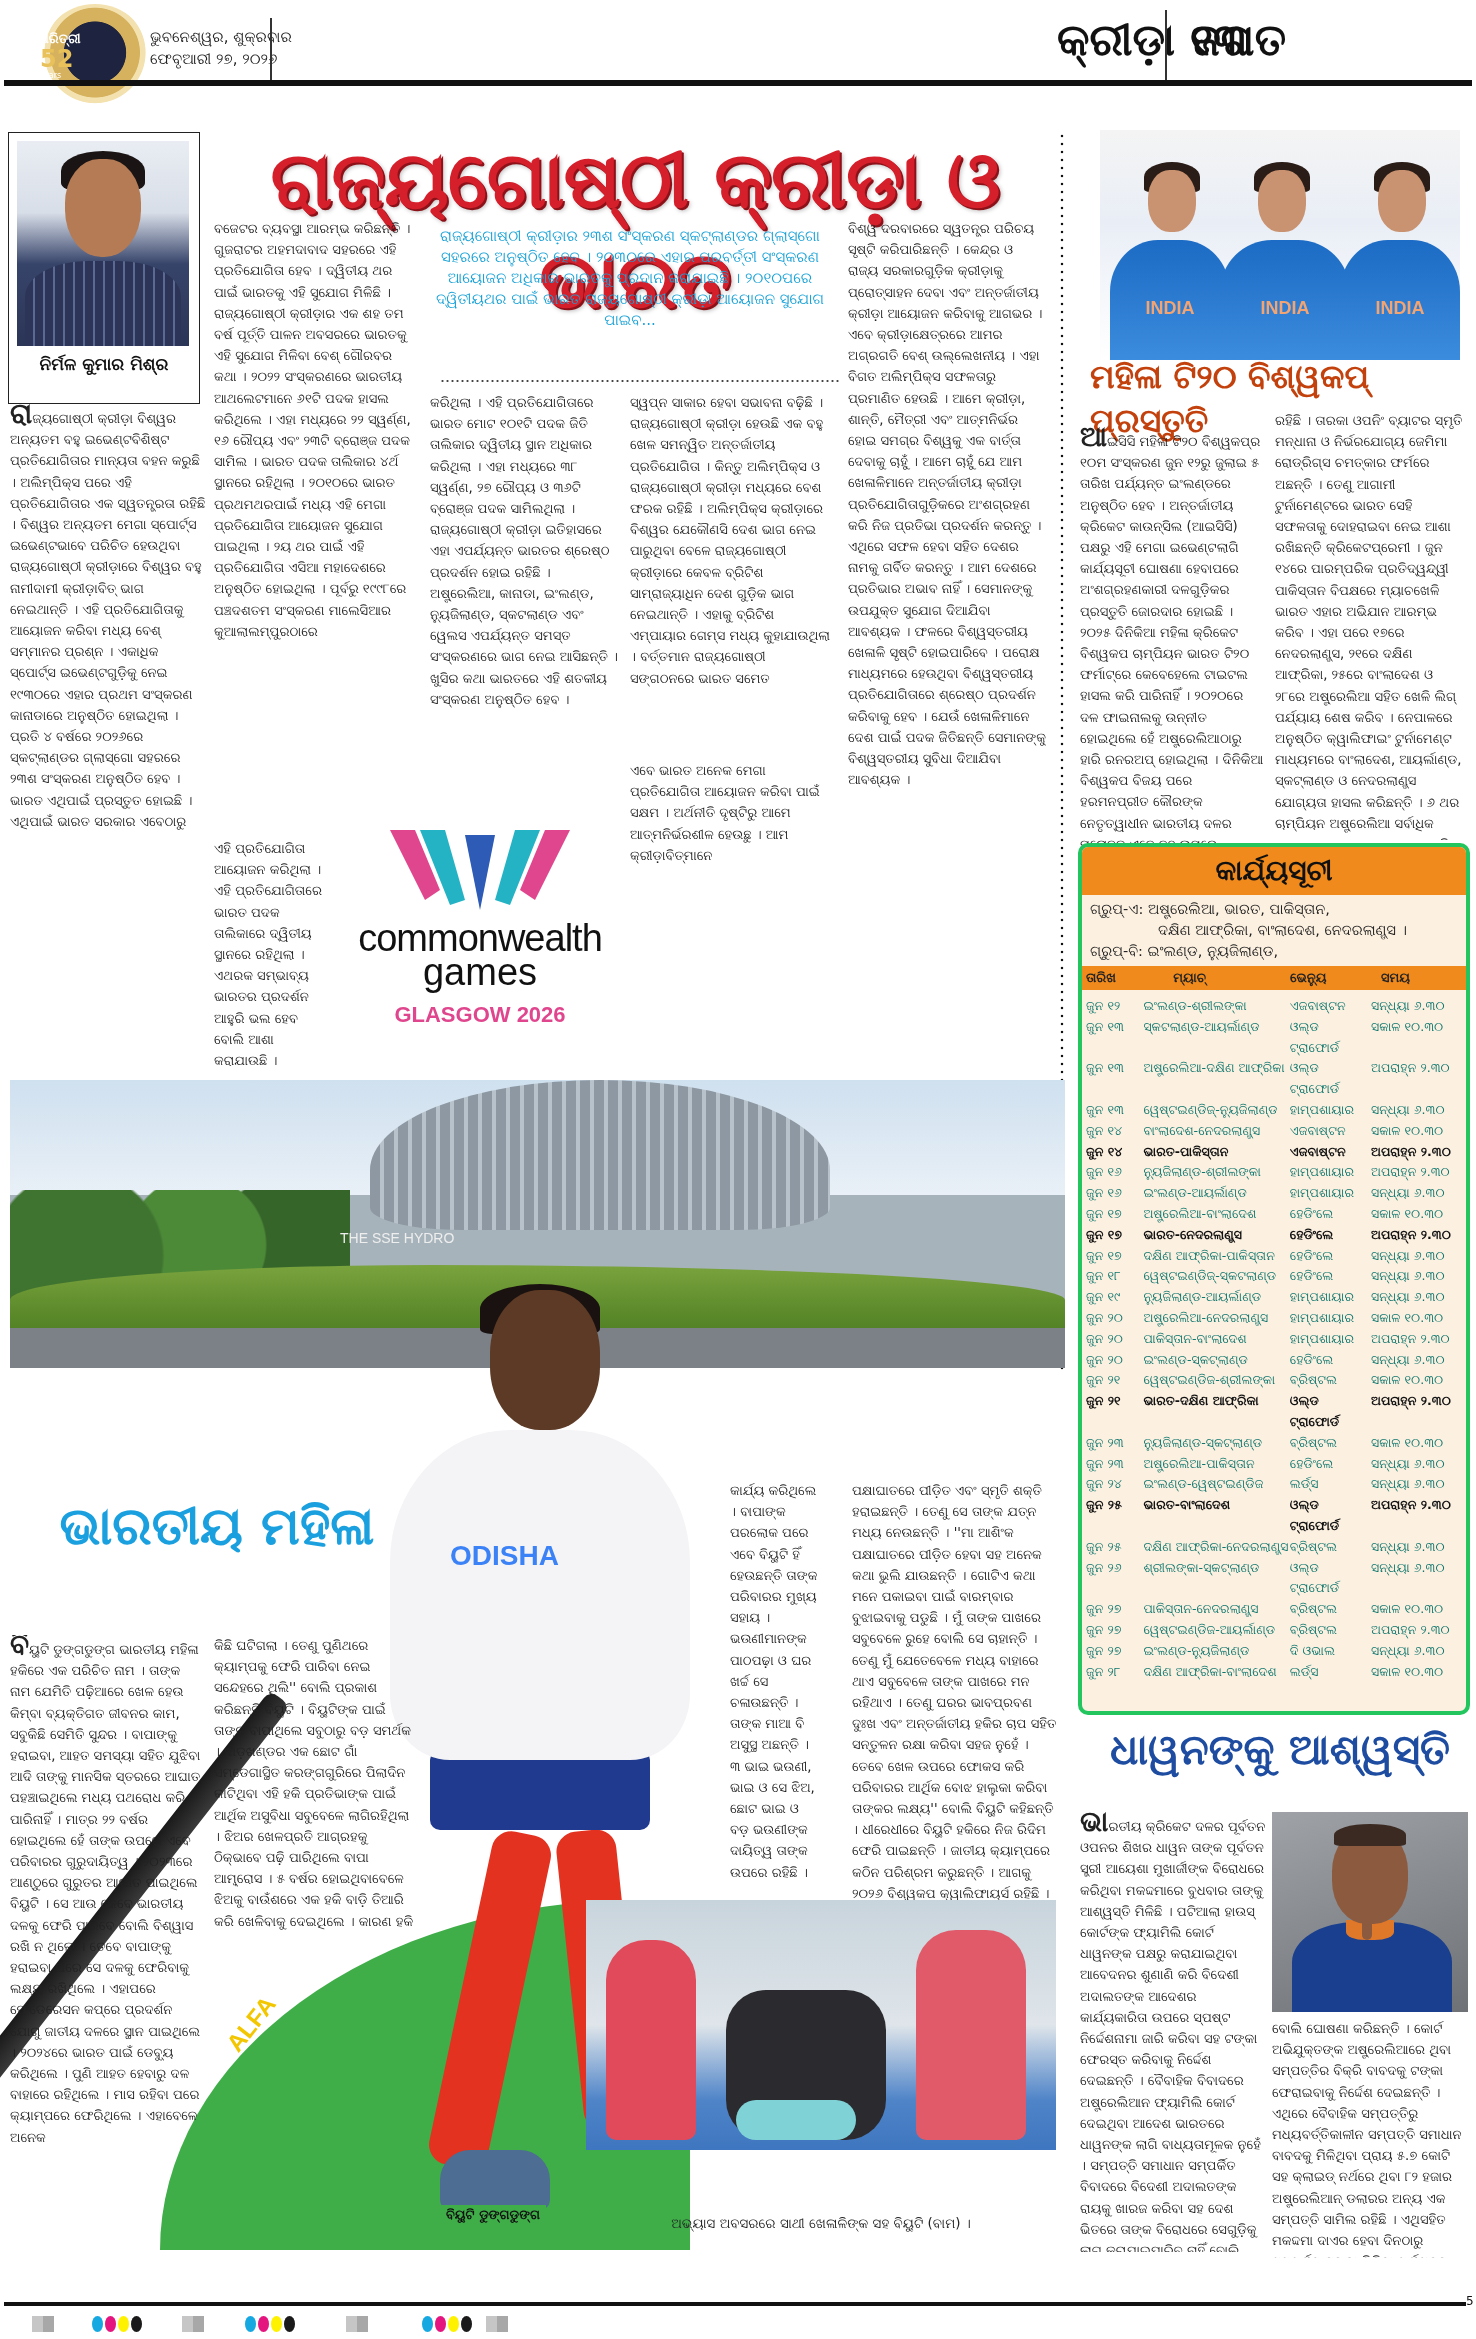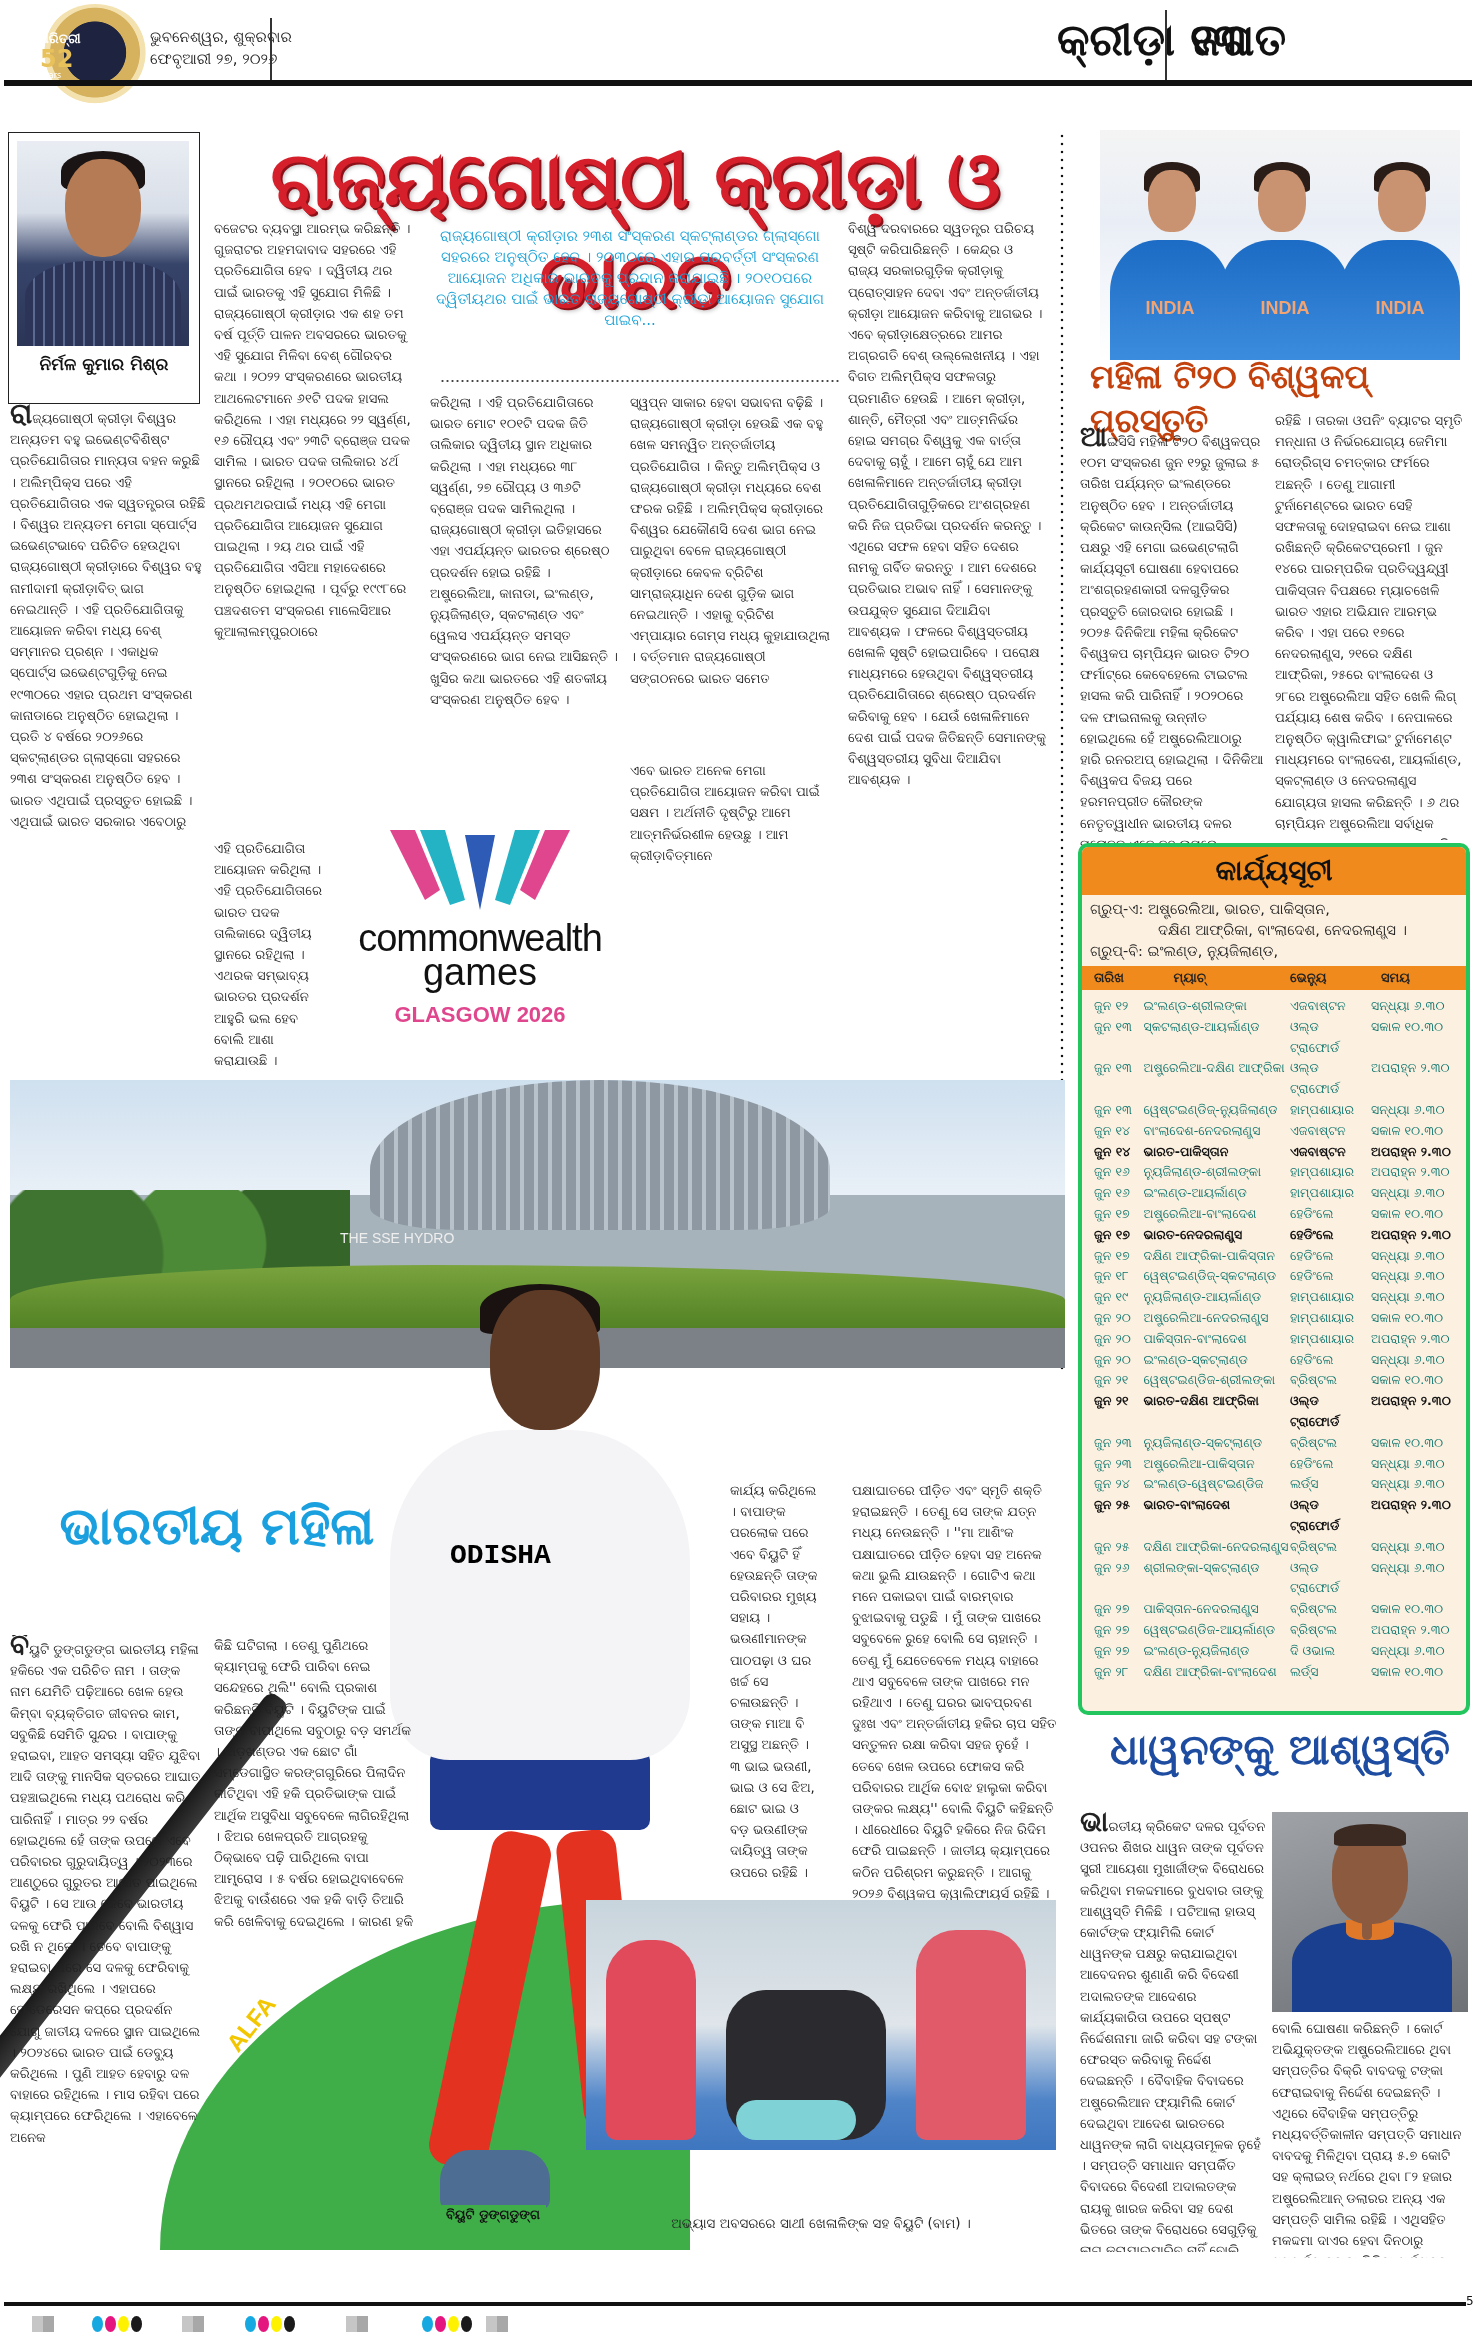--- a/index.html
+++ b/index.html
@@ -59,21 +59,21 @@
   .w-headline { left: 1090px; top: 355px; width: 380px; font-size: 33px; font-weight: 900; color:#c2410c; line-height: 44px; }
 
   
   .sched { left: 1078px; top: 843px; width: 392px; height: 872px; border: 4px solid #22c55e; border-radius: 10px; background:#fcf0e0; overflow:hidden; }
   .sched-title { height: 48px; background:#f08a1c; color:#111; text-align:center; font-size: 28px; font-weight: 900; line-height: 48px; }
   .sched-groups { padding: 4px 8px 2px 8px; font-size: 14.5px; line-height: 21px; color:#222; }
   .sched-groups .indent { padding-left: 68px; }
   .sched-head { display:flex; background:#f08a1c; height: 24px; line-height: 24px; font-size: 13px; font-weight: bold; color:#222; margin-top: 2px; }
   .sched-row { display:flex; font-size: 12.6px; line-height: 20.8px; color:#0f766e; }
   .sched-row.bold { font-weight: bold; color:#111; }
-  .c-date { width: 62px; padding-left: 12px; }
+  .c-date { width: 62px; padding-left: 4px; }
   .c-match { width: 148px; }
   .c-venue { width: 82px; }
   .c-time { width: 96px; }
   .sched-rows { padding-top: 6px; }
 
   
   .d-headline { left: 1095px; top: 1722px; width: 370px; font-size: 42px; font-weight: bold; color:#1d4ca0; text-align:center; line-height: 56px; }
   .d-photo { left: 1272px; top: 1812px; width: 196px; height: 200px; background: linear-gradient(160deg,#9fa2a6,#6e7276); overflow:hidden; }
   .d-photo .dhead { position:absolute; left: 60px; top: 16px; width: 76px; height: 96px; border-radius: 45%; background:#8c5b3f; }
   .d-photo .dhair { position:absolute; left: 62px; top: 12px; width: 72px; height: 22px; border-radius: 50% 50% 10% 10%; background:#3b2a22; }
@@ -81,21 +81,21 @@
   .d-photo .dcollar { position:absolute; left: 74px; top: 108px; width: 48px; height: 20px; background:#e0782a; border-radius: 0 0 40% 40%; }
   .d-photo .dfinger { position:absolute; left: 90px; top: 72px; width: 10px; height: 56px; background:#8c5b3f; border-radius: 5px; }
 
   
   .h-headline { left: 12px; top: 1490px; width: 410px; font-size: 52px; font-weight: 900; color:#1ba0df; text-align:center; line-height: 72px; }
   .green-bg { left: 160px; top: 1900px; width: 530px; height: 350px; background:#3fae49; border-radius: 90% 0 0 0 / 100% 0 0 0; }
   .player-h { left: 420px; top: 1290px; width: 300px; height: 950px; }
   .ph-head { position:absolute; left: 70px; top: 0; width: 110px; height: 140px; border-radius: 45%; background:#5d3a25; }
   .ph-hair { position:absolute; left: 60px; top: -6px; width: 120px; height: 50px; border-radius: 50% 50% 10% 10%; background:#1a1210; }
   .ph-shirt { position:absolute; left: -30px; top: 140px; width: 300px; height: 330px; border-radius: 40% 40% 20% 20%; background:#f4f4f6; }
-  .ph-shirt-text { position:absolute; left: 30px; top: 250px; color:#000000; font-weight: bold; font-size: 28px; font-family:Liberation Mono, monospace; }
+  .ph-shirt-text { position:absolute; left: 30px; top: 250px; color:#3b82f6; font-weight: bold; font-size: 28px; font-family:Liberation Sans, sans-serif; }
   .ph-skirt { position:absolute; left: 10px; top: 460px; width: 220px; height: 80px; background:#1f3a8f; border-radius: 10px; }
   .ph-leg1 { position:absolute; left: 40px; top: 540px; width: 60px; height: 340px; background:#e3321f; border-radius: 20px; transform: rotate(12deg); }
   .ph-leg2 { position:absolute; left: 150px; top: 540px; width: 60px; height: 300px; background:#e3321f; border-radius: 20px; transform: rotate(-6deg); }
   .ph-shoe { position:absolute; left: 20px; top: 860px; width: 110px; height: 60px; background:#4d6d93; border-radius: 30px 30px 10px 10px; }
   .ph-stick { position:absolute; left: -150px; top: 400px; width: 26px; height: 560px; background: linear-gradient(90deg,#1a1a1a,#3a3a3a); border-radius: 10px; transform: rotate(38deg); transform-origin: top left; }
   .ph-stick-label { position:absolute; left: -200px; top: 720px; color:#f2c600; font-weight: bold; font-size: 24px; font-family:"Liberation Sans", sans-serif; transform: rotate(-52deg); }
   .h-caption-name { left: 440px; top: 2205px; font-size: 13px; font-weight: bold; color:#111; background:#3fae49; padding: 2px 6px; }
   .practice-photo { left: 586px; top: 1900px; width: 470px; height: 250px; background: linear-gradient(180deg,#c8d4dc 0%, #dfe5ea 50%, #4f84c8 80%, #3e76bf 100%); overflow:hidden; }
   .pp-person1 { position:absolute; left: 20px; top: 40px; width: 90px; height: 200px; background:#e14a5b; border-radius: 40px 40px 10px 10px; }
   .pp-person2 { position:absolute; left: 140px; top: 90px; width: 160px; height: 150px; background:#2b2b2f; border-radius: 40px; }

